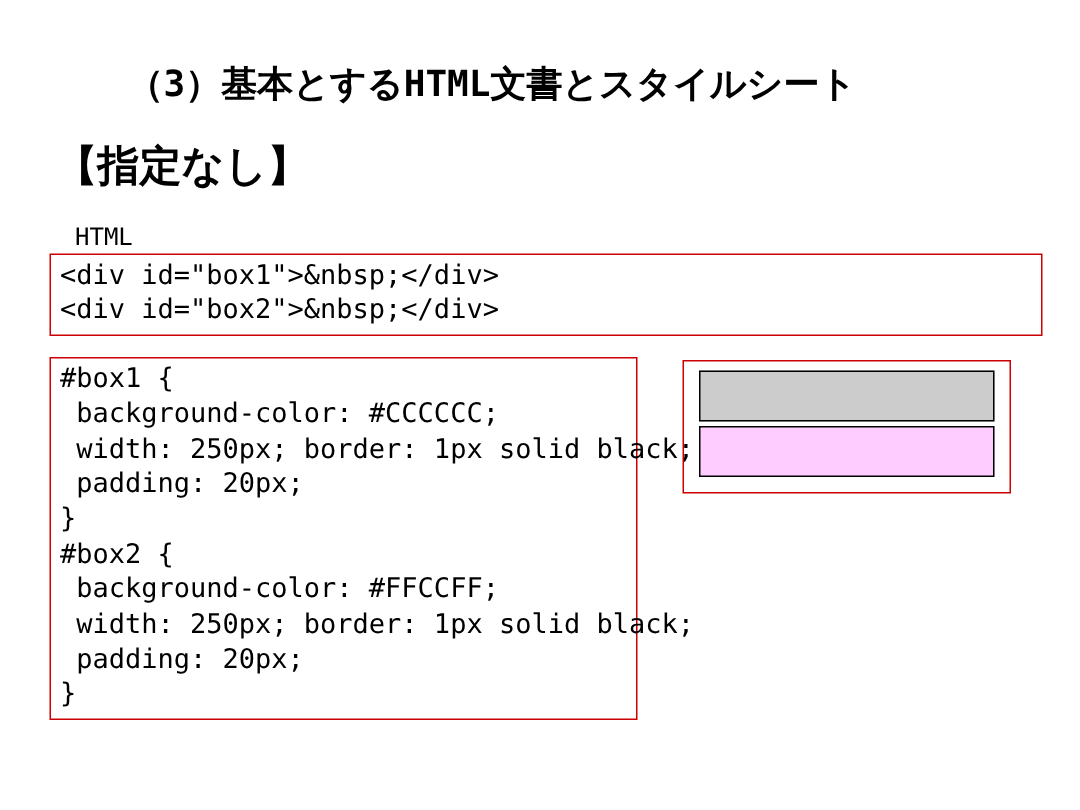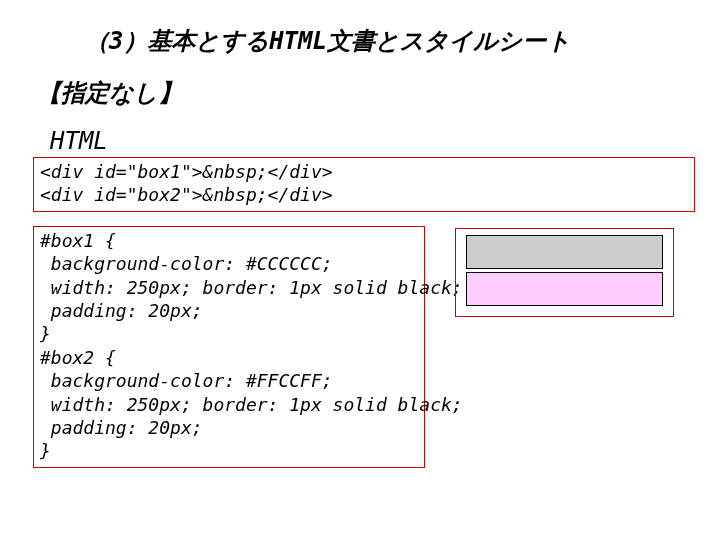--- a/index.html
+++ b/index.html
@@ -5,35 +5,34 @@
   body {
     margin: 0;
     padding: 0;
     width: 720px;
     height: 540px;
     background: #ffffff;
     font-family: "MS Gothic", "MS Mincho", monospace;
     color: #000;
   }
   .page {
-    padding: 20px 25px;
-    font-style: italic;
+    padding: 35px 25px;
   }
   .title {
     font-size: 24px;
     font-weight: bold;
     margin: 5px 0 20px 60px;
   }
   .subtitle {
-    font-size: 24px;
+    font-size: 28px;
     font-weight: bold;
     margin: 0 0 18px 12px;
   }
   .label {
-    font-size: 24px;
+    font-size: 16px;
     margin: 0 0 2px 25px;
   }
   .codebox {
     border: 1px solid #cc0000;
     padding: 2px 6px 4px 6px;
     margin: 0 0 14px 8px;
     font-family: "MS Gothic", monospace;
     font-size: 18px;
     line-height: 1.3;
     white-space: pre;

